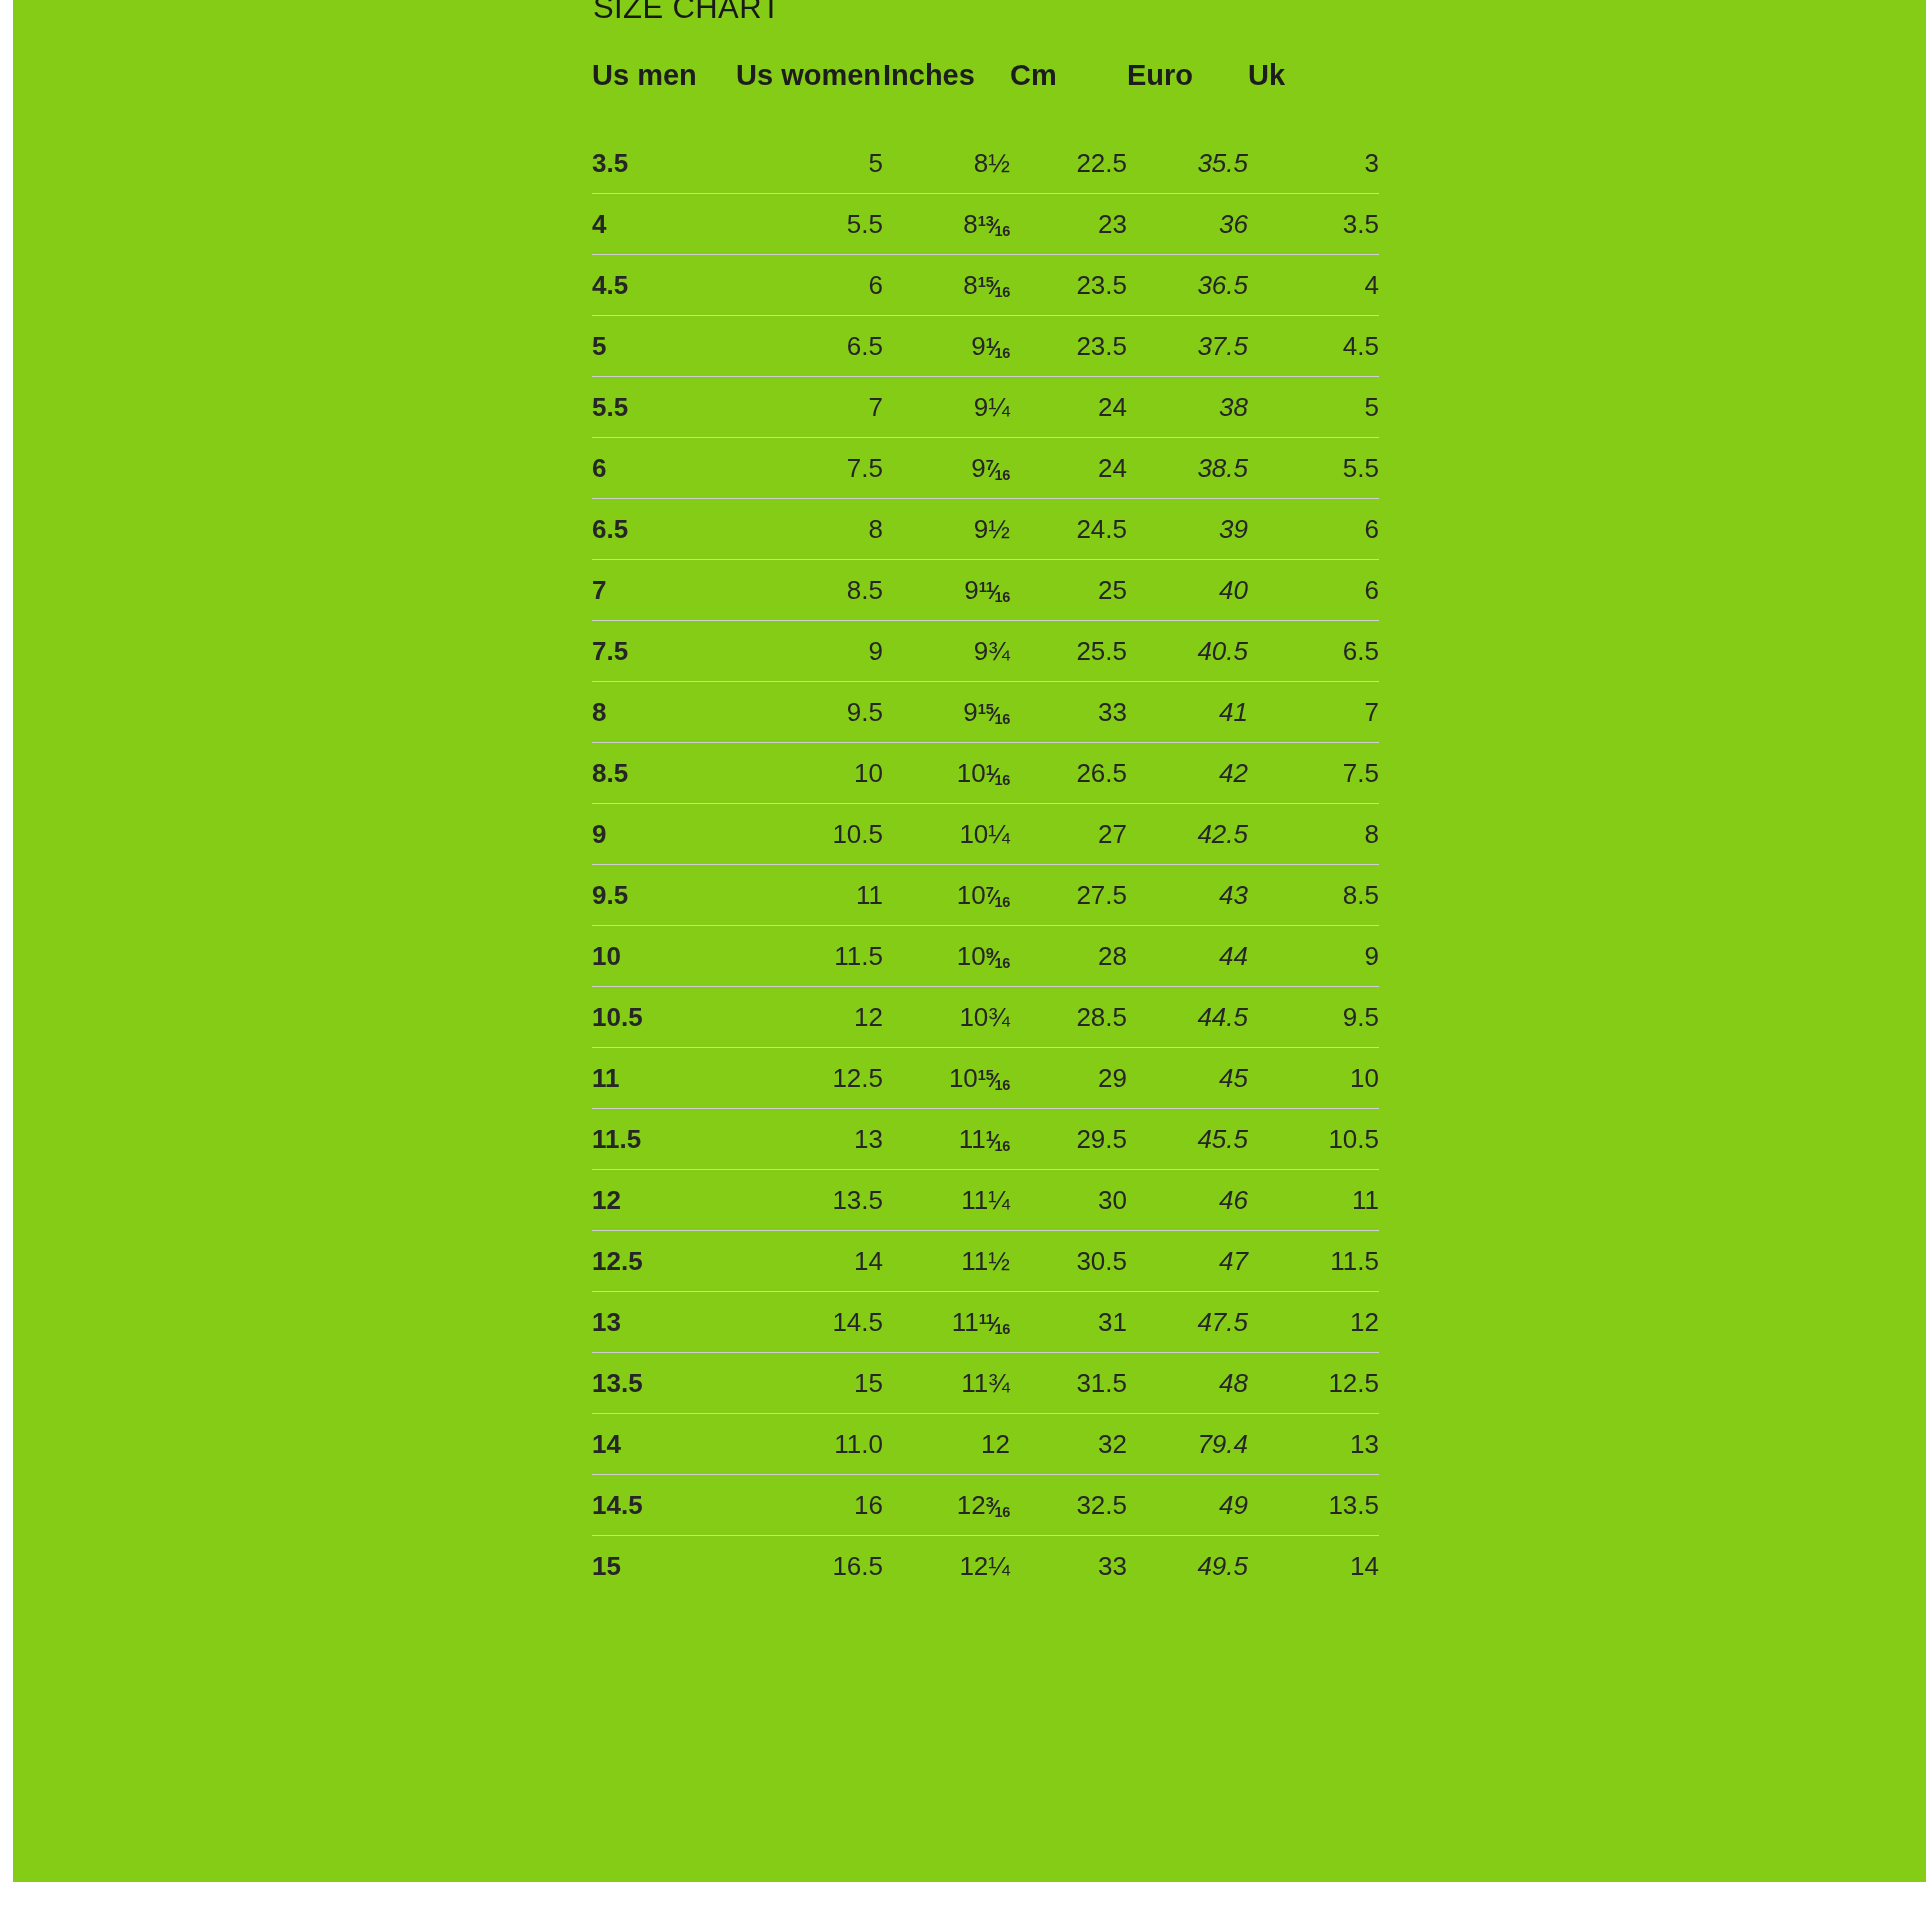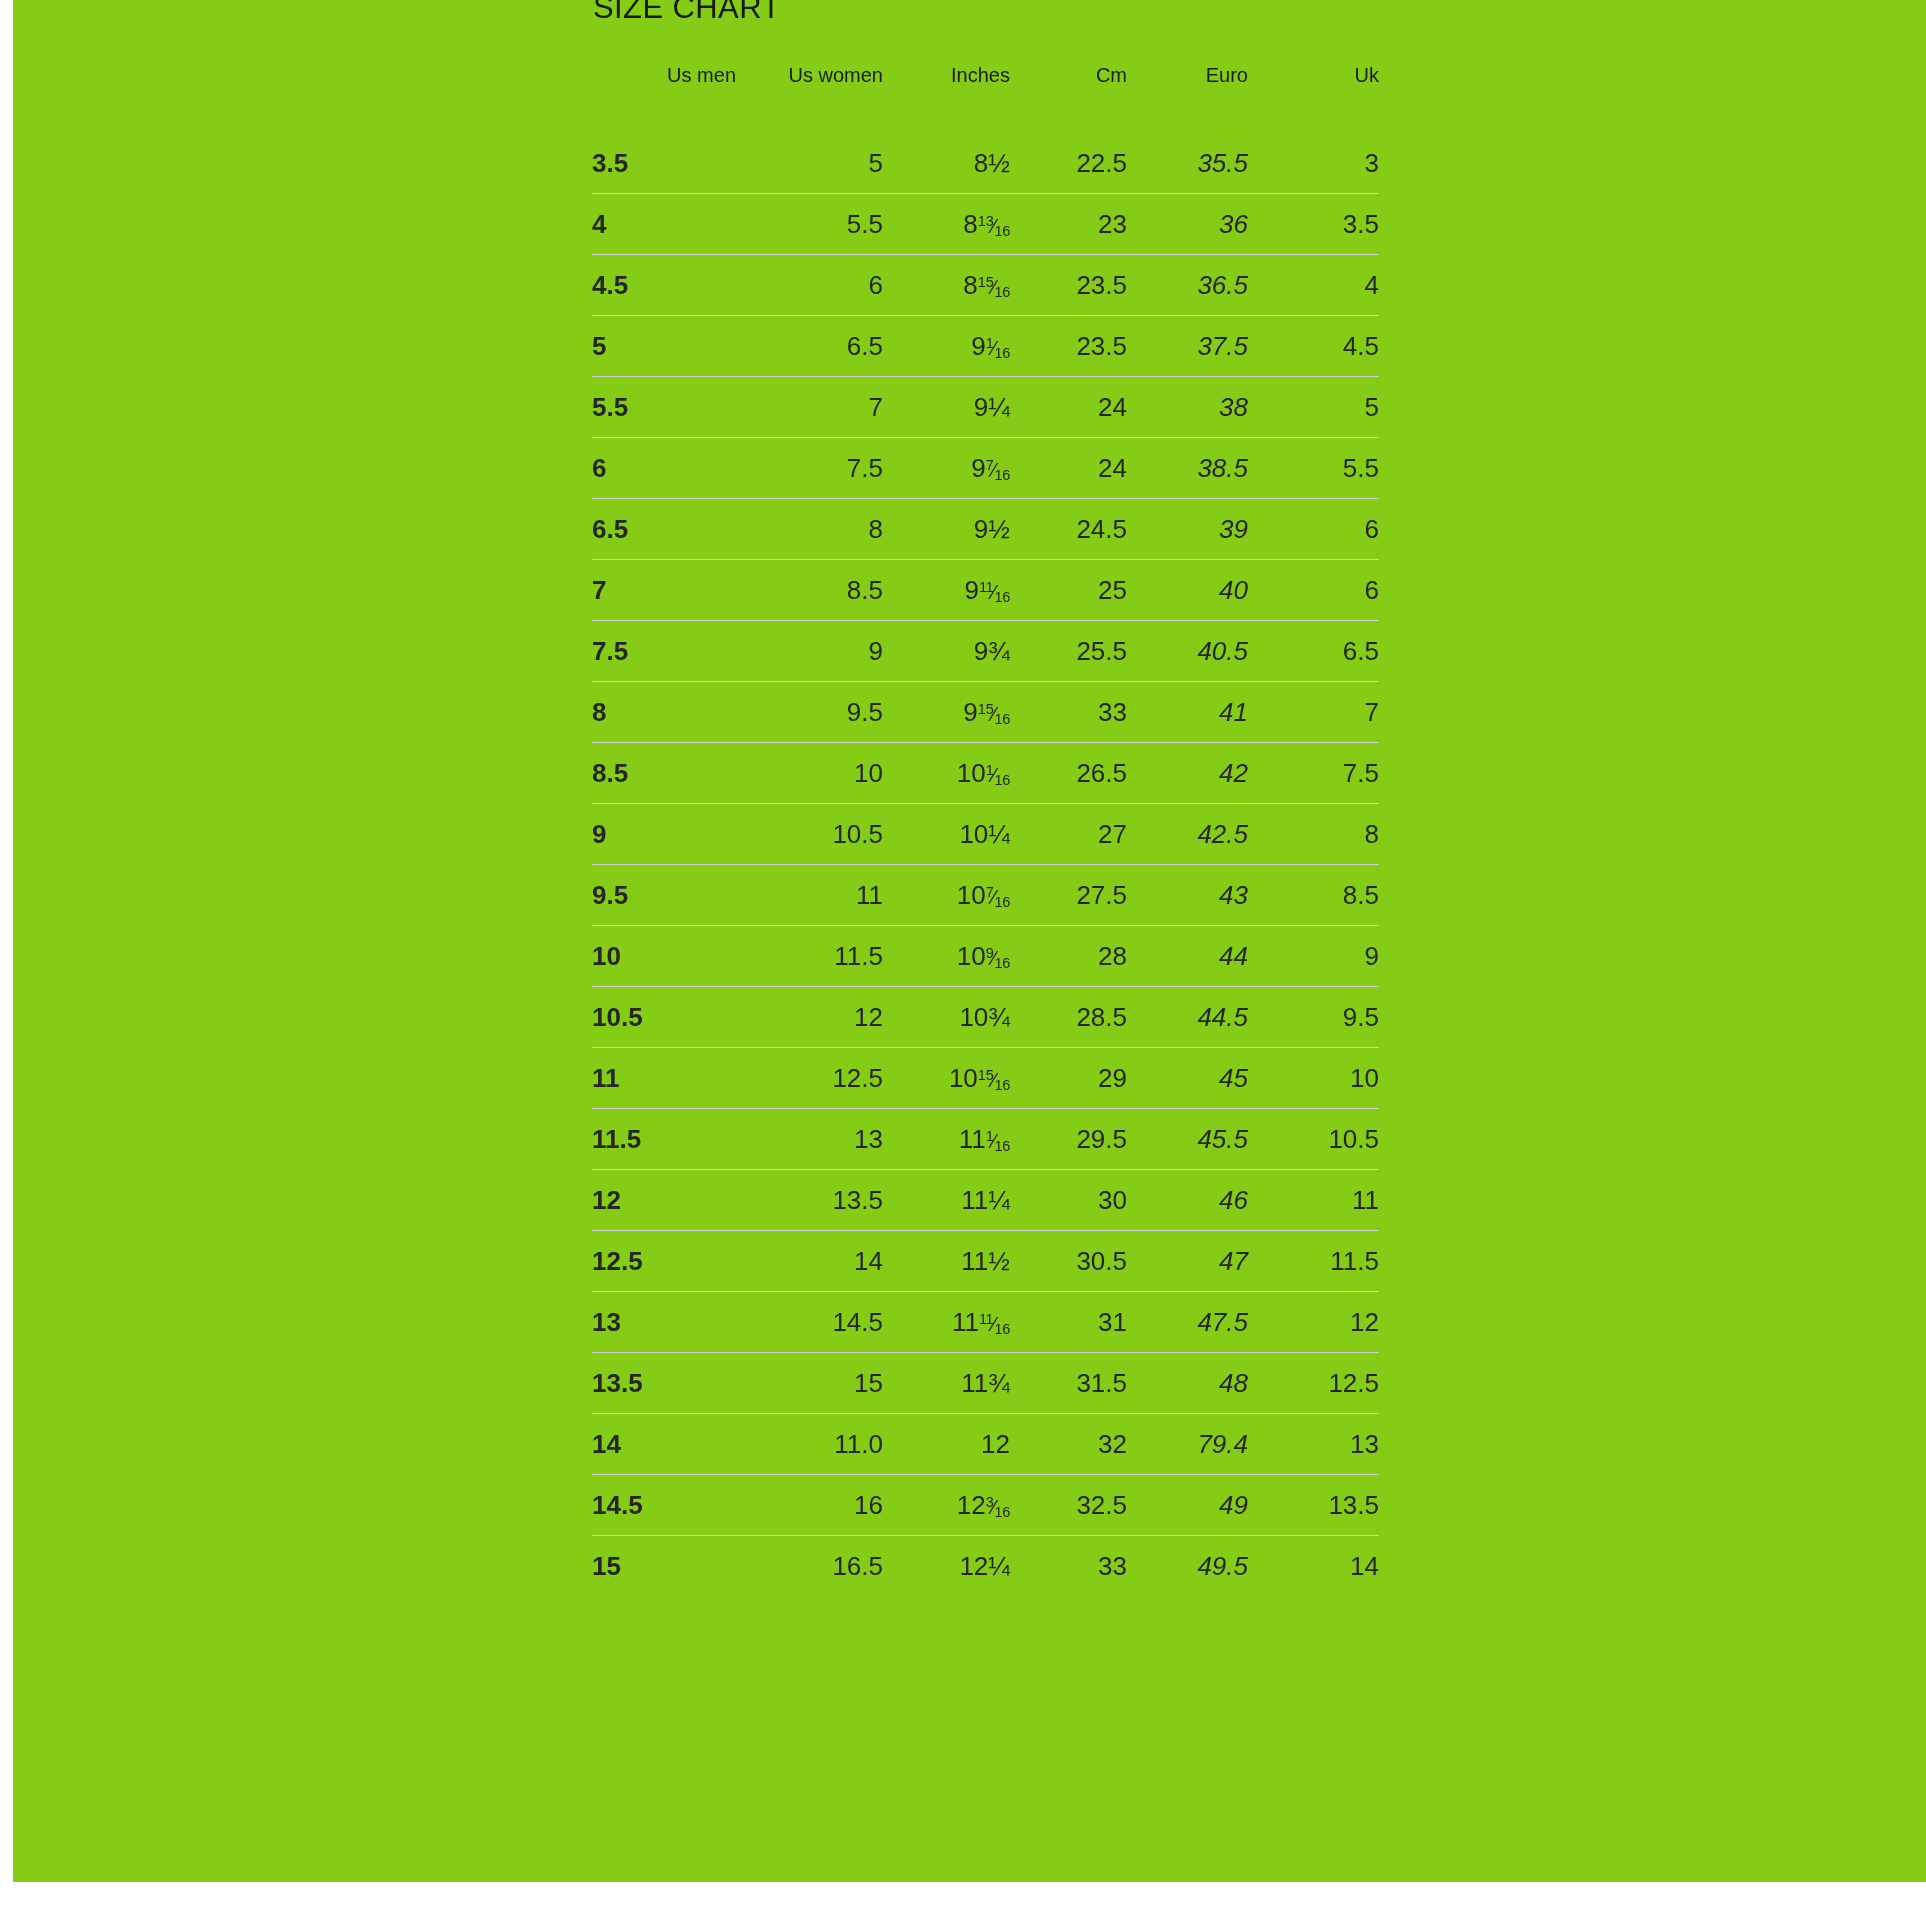--- a/index.html
+++ b/index.html
@@ -51,24 +51,24 @@
   }
 
   table.size-table col.c-usmen   { width: 144px; }
   table.size-table col.c-uswomen { width: 147px; }
   table.size-table col.c-inches  { width: 127px; }
   table.size-table col.c-cm      { width: 117px; }
   table.size-table col.c-euro    { width: 121px; }
   table.size-table col.c-uk      { width: 131px; }
 
   table.size-table th {
-    font-size: 20px;
-    font-weight: 400;
+    font-size: 29px;
+    font-weight: 700;
     color: #1d1d1d;
-    text-align: right;
+    text-align: left;
     padding: 0 0 34px 0;
     height: 48px;
     vertical-align: middle;
     white-space: nowrap;
   }
   th.h-usmen   { text-align: center; padding-left: 0; }
   th.h-uswomen { text-align: center; }
   th.h-inches  { text-align: center; }
   th.h-cm      { text-align: center; }
   th.h-euro    { text-align: center; }
@@ -109,20 +109,21 @@
 
   
   .frac {
     display: inline-block;
     position: relative;
     font-size: 0.56em;
     vertical-align: baseline;
     line-height: 1;
     margin-left: 0px;
     top: -0.04em;
+    font-weight: bold;
   }
   .frac .num {
     position: relative;
     top: -0.42em;
     letter-spacing: -0.02em;
   }
   .frac .sl {
     margin: 0 -0.06em 0 -0.06em;
     font-size: 1.38em;
     position: relative;

